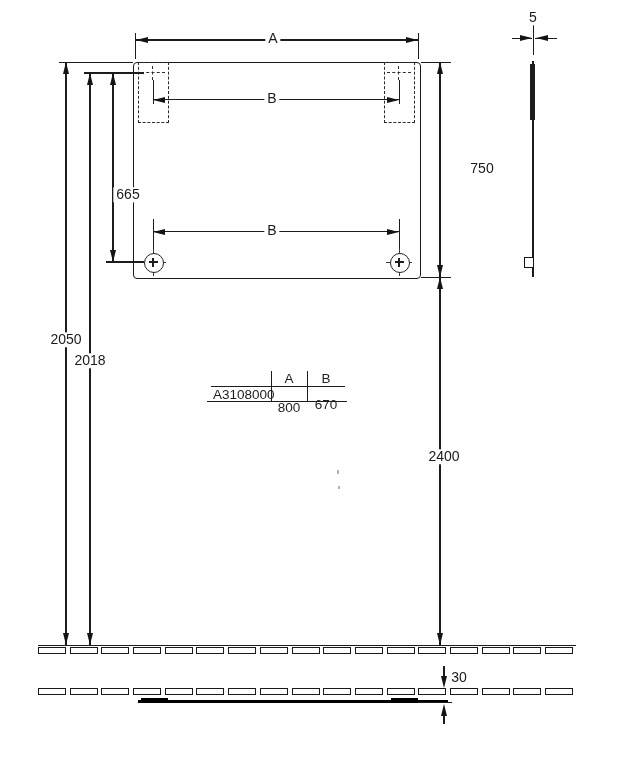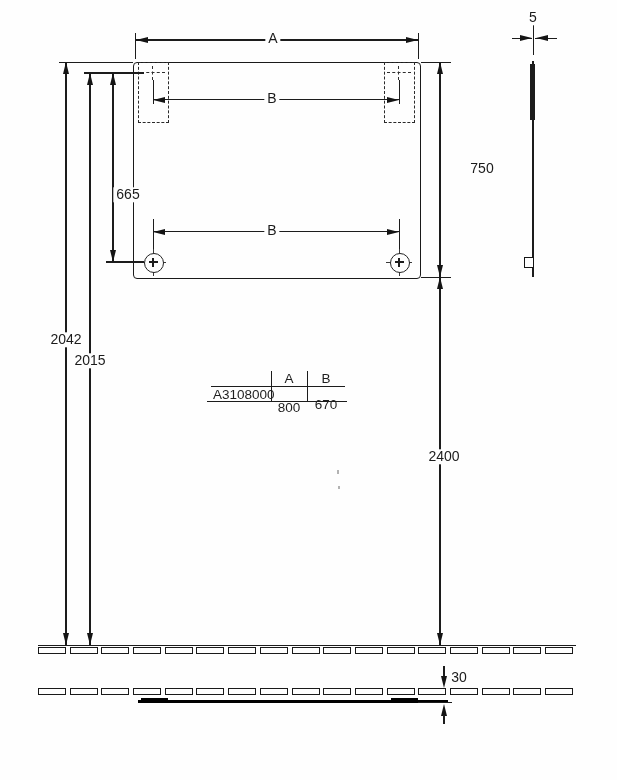--- a/index.html
+++ b/index.html
@@ -89,27 +89,27 @@
 
   <div class="ln" style="left:439.4px;top:277px;width:1.3px;height:368px;"></div>
   <div class="arr arr-u" style="left:437px;top:277px;"></div>
   <div class="arr arr-d" style="left:437px;top:633px;"></div>
   <div class="dim-label" style="left:444px;top:457px;">2400</div>
 
   <div class="ln" style="left:59px;top:61.5px;width:74px;height:1.3px;"></div>
   <div class="ln" style="left:65.4px;top:62px;width:1.3px;height:583px;"></div>
   <div class="arr arr-u" style="left:63px;top:62px;"></div>
   <div class="arr arr-d" style="left:63px;top:633px;"></div>
-  <div class="dim-label" style="left:66px;top:340px;">2042</div>
+  <div class="dim-label" style="left:66px;top:340px;">2050</div>
 
   <div class="ln" style="left:84px;top:72.4px;width:60px;height:1.2px;"></div>
   <div class="ln" style="left:89.4px;top:73px;width:1.3px;height:572px;"></div>
   <div class="arr arr-u" style="left:87px;top:73px;"></div>
   <div class="arr arr-d" style="left:87px;top:633px;"></div>
-  <div class="dim-label" style="left:90px;top:361px;">2015</div>
+  <div class="dim-label" style="left:90px;top:361px;">2018</div>
 
   <div class="ln" style="left:106px;top:261.4px;width:38px;height:1.2px;"></div>
   <div class="ln" style="left:112.4px;top:73px;width:1.3px;height:189px;"></div>
   <div class="arr arr-u" style="left:110px;top:73px;"></div>
   <div class="arr arr-d" style="left:110px;top:250px;"></div>
   <div class="dim-label" style="left:128px;top:167px;margin-top:28px;">665</div>
 
   <div class="ln" style="left:531.6px;top:61px;width:2.2px;height:216px;"></div>
   <div class="ln" style="left:530.2px;top:64px;width:5px;height:56px;"></div>
   <div class="abs" style="left:523.5px;top:257px;width:8px;height:9px;border:1.3px solid #151515;background:#fefefe;"></div>

